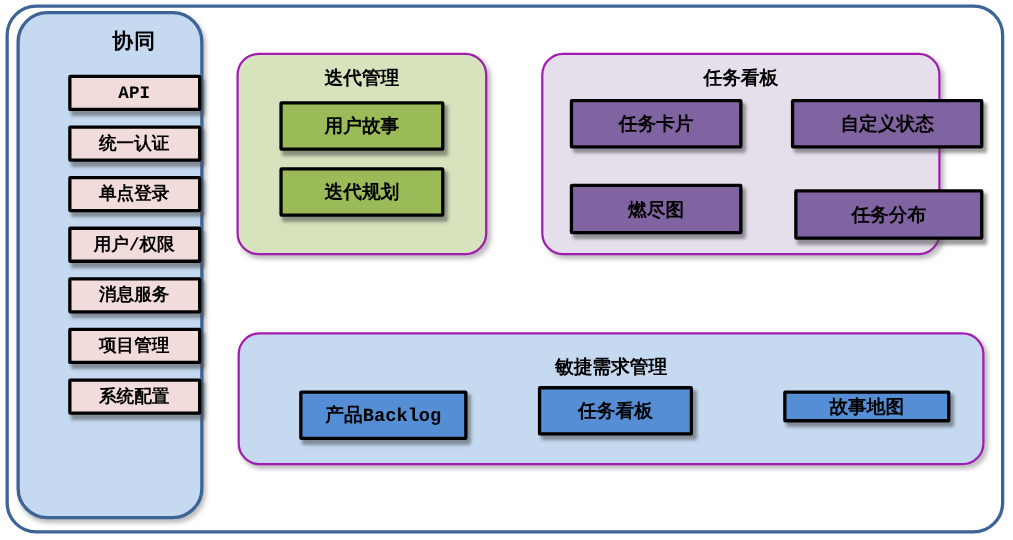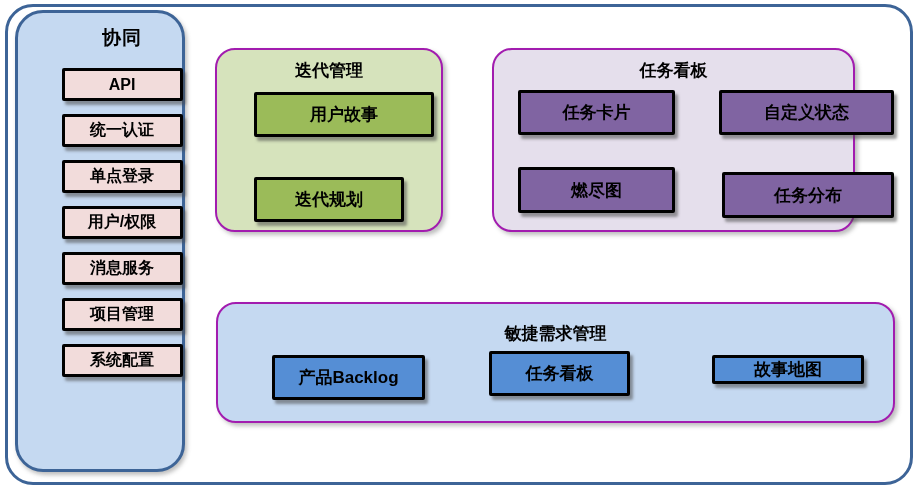--- a/index.html
+++ b/index.html
@@ -54,21 +54,21 @@
     align-items: center;
     gap: 13px;
   }
   .node {
     display: flex;
     align-items: center;
     justify-content: center;
     border: 3px solid var(--node-border);
     box-sizing: border-box;
     box-shadow: 3px 4px 3px rgba(75,75,75,0.55);
-    font-family: Liberation Sans, sans-serif;
+    font-family: Liberation Mono, monospace;
     font-weight: bold;
     font-size: 17px;
     color: #000;
     border-radius: 2px;
     text-align: center;
   }
   .node.pink  { background: var(--item-pink); width: 121px; height: 33px; font-size: 16px; }
   .node.green { background: var(--item-green); }
   .node.purple{ background: var(--item-purple); }
   .node.blue  { background: var(--item-blue); }
@@ -101,22 +101,22 @@
   .group.kanban .group-title { margin-top: 9px; }
   .group.agile {
     left: 216px; top: 302px;
     width: 679px; height: 121px;
     background: var(--panel-blue);
   }
   .group.agile .group-title { margin-top: 18px; }
 
   
   .group .node { position: absolute; }
-  .n-user-story        { left: 37px;  top: 42px;  width: 180px; height: 45px; }
-  .n-iteration-plan    { left: 37px;  top: 102px; width: 150px; height: 45px; margin-top: 25px; }
+  .n-user-story        { left: 37px;  top: 42px;  width: 150px; height: 45px; }
+  .n-iteration-plan    { left: 37px;  top: 102px; width: 150px; height: 45px; }
   .n-task-card         { left: 24px;  top: 40px;  width: 157px; height: 45px; }
   .n-custom-status     { left: 225px; top: 40px;  width: 175px; height: 45px; }
   .n-burndown          { left: 24px;  top: 117px; width: 157px; height: 46px; }
   .n-task-distribution { left: 228px; top: 122px; width: 172px; height: 46px; }
   .n-product-backlog   { left: 54px;  top: 51px;  width: 153px; height: 45px; }
   .n-product-roadmap   { left: 271px; top: 47px;  width: 141px; height: 45px; }
   .n-story-map         { left: 494px; top: 51px;  width: 152px; height: 29px; }
 </style>
 </head>
 <body>

